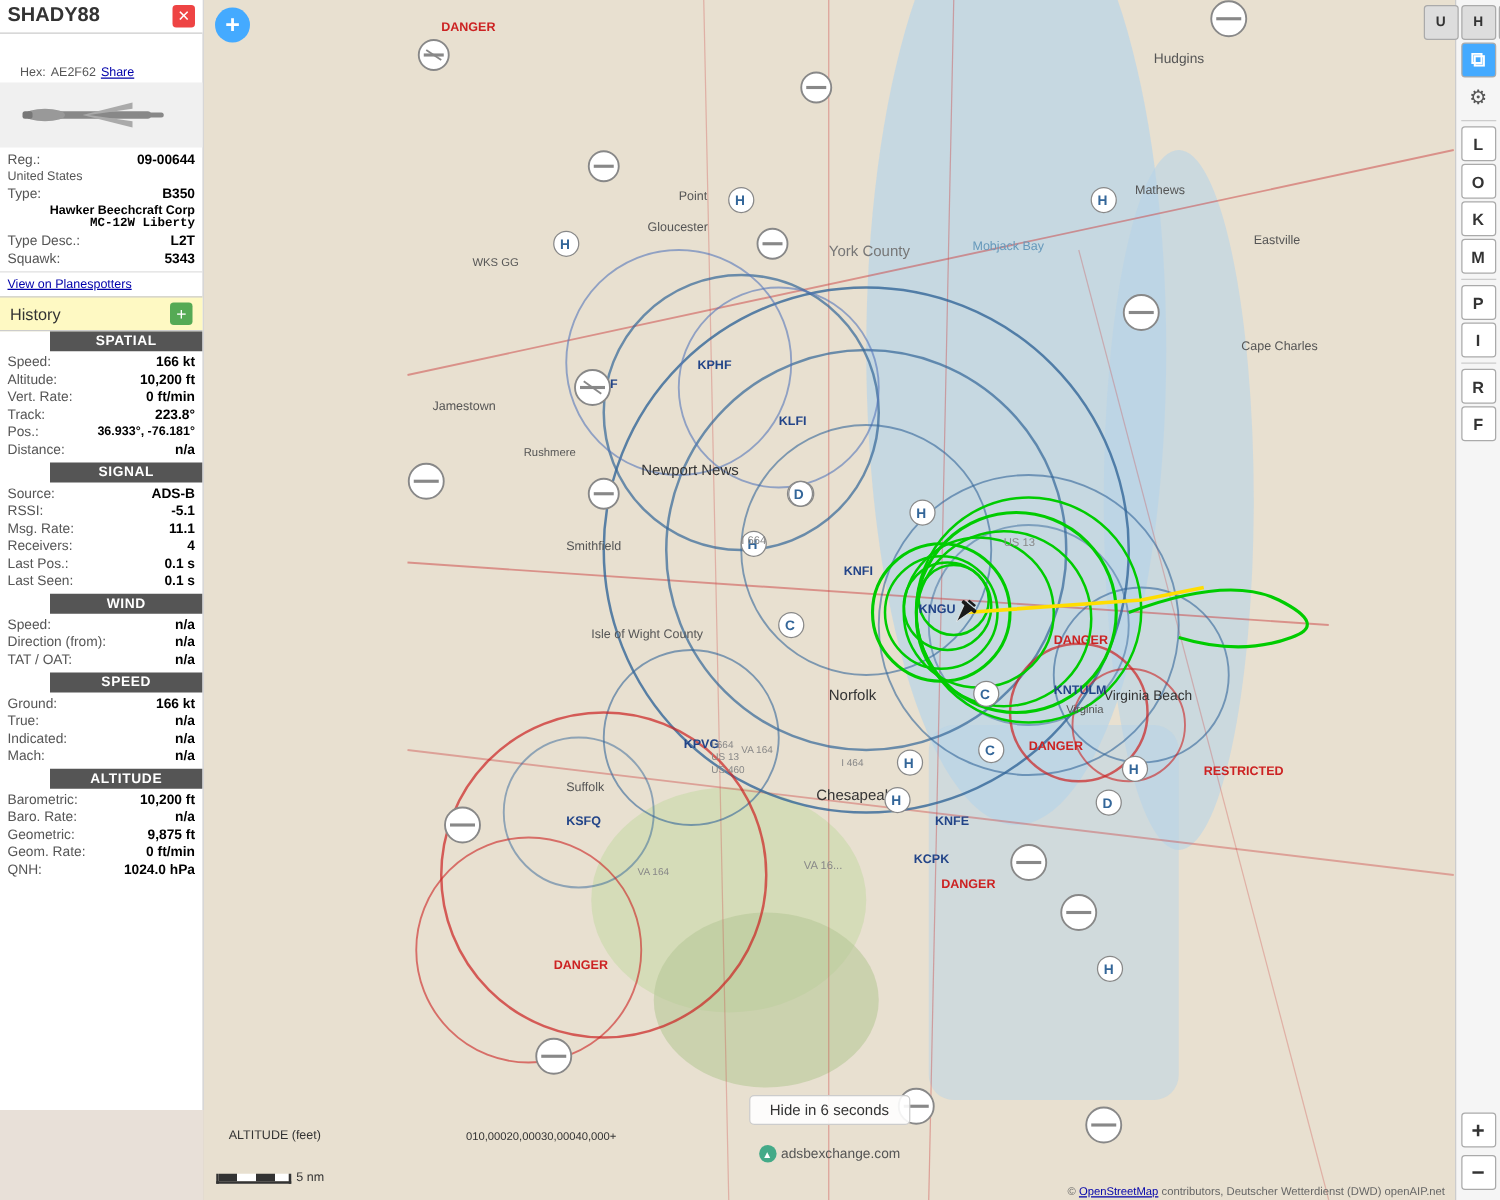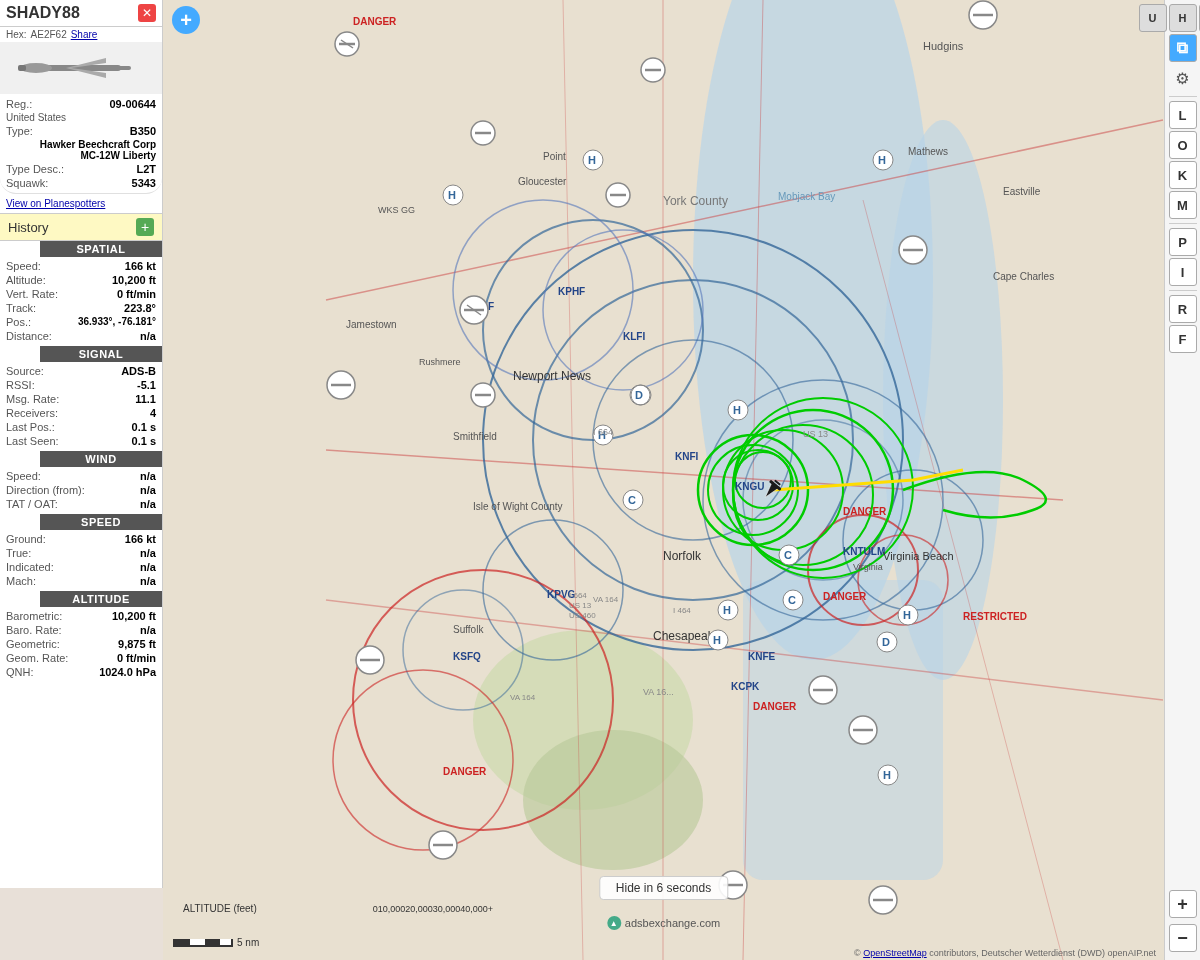--- a/index.html
+++ b/index.html
@@ -14,29 +14,29 @@
     #title-bar {
       background: #fff; display: flex; align-items: center; justify-content: space-between;
       padding: 4px 6px; border-bottom: 1px solid #ccc;
     }
     #title-text { font-size: 16px; font-weight: bold; color: #333; }
     #close-btn {
       width: 18px; height: 18px; background: #e44; border-radius: 3px;
       display: flex; align-items: center; justify-content: center;
       color: white; font-size: 12px; cursor: pointer;
     }
-    #hex-row { padding: 2px 6px; font-size: 10px; color: #555; display: flex; gap: 4px; }
+    #hex-row { padding: 2px 16px; font-size: 10px; color: #555; display: flex; gap: 4px; margin-top: 24px; }
     #share-link { color: #00a; text-decoration: underline; cursor: pointer; }
     #plane-img {
       width: 100%; height: 52px; background: #f0f0f0;
       display: flex; align-items: center; justify-content: center;
       overflow: hidden;
     }
     .plane-svg { width: 130px; height: 44px; }
-    #info-block { padding: 3px 6px; border-bottom: 1px solid #e0e0e0; border-radius: 16px; }
+    #info-block { padding: 3px 6px; border-bottom: 1px solid #e0e0e0; }
     .info-row { display: flex; justify-content: space-between; padding: 1px 0; }
     .info-label { color: #555; }
     .info-value { color: #000; font-weight: bold; text-align: right; }
     #view-planespotters { padding: 3px 6px 4px; }
     #view-planespotters a { color: #00a; text-decoration: underline; font-size: 10px; cursor: pointer; }
 
     
     #history-bar {
       display: flex; align-items: center; justify-content: space-between;
       padding: 4px 8px; background: #fef9c3; border-top: 1px solid #ccc; border-bottom: 1px solid #ccc; gap: 42px;
@@ -178,21 +178,21 @@
     </div>
     <div class="info-row">
       <span class="info-value" style="text-align:left;width:100%;font-size:10px;color:#555;font-weight:normal;">United States</span>
     </div>
     <div class="info-row">
       <span class="info-label">Type:</span>
       <span class="info-value">B350</span>
     </div>
     <div class="info-row" style="flex-direction:column;">
       <span class="info-value" style="text-align:right;font-size:10px;">Hawker Beechcraft Corp</span>
-      <span class="info-value" style="text-align:right;font-size:10px;">MC-12W Liberty</span>
+      <span class="info-value" style="text-align:right;font-size:10px;font-family:Liberation Mono, monospace;">MC-12W Liberty</span>
     </div>
     <div class="info-row">
       <span class="info-label">Type Desc.:</span>
       <span class="info-value">L2T</span>
     </div>
     <div class="info-row">
       <span class="info-label">Squawk:</span>
       <span class="info-value">5343</span>
     </div>
   </div>

